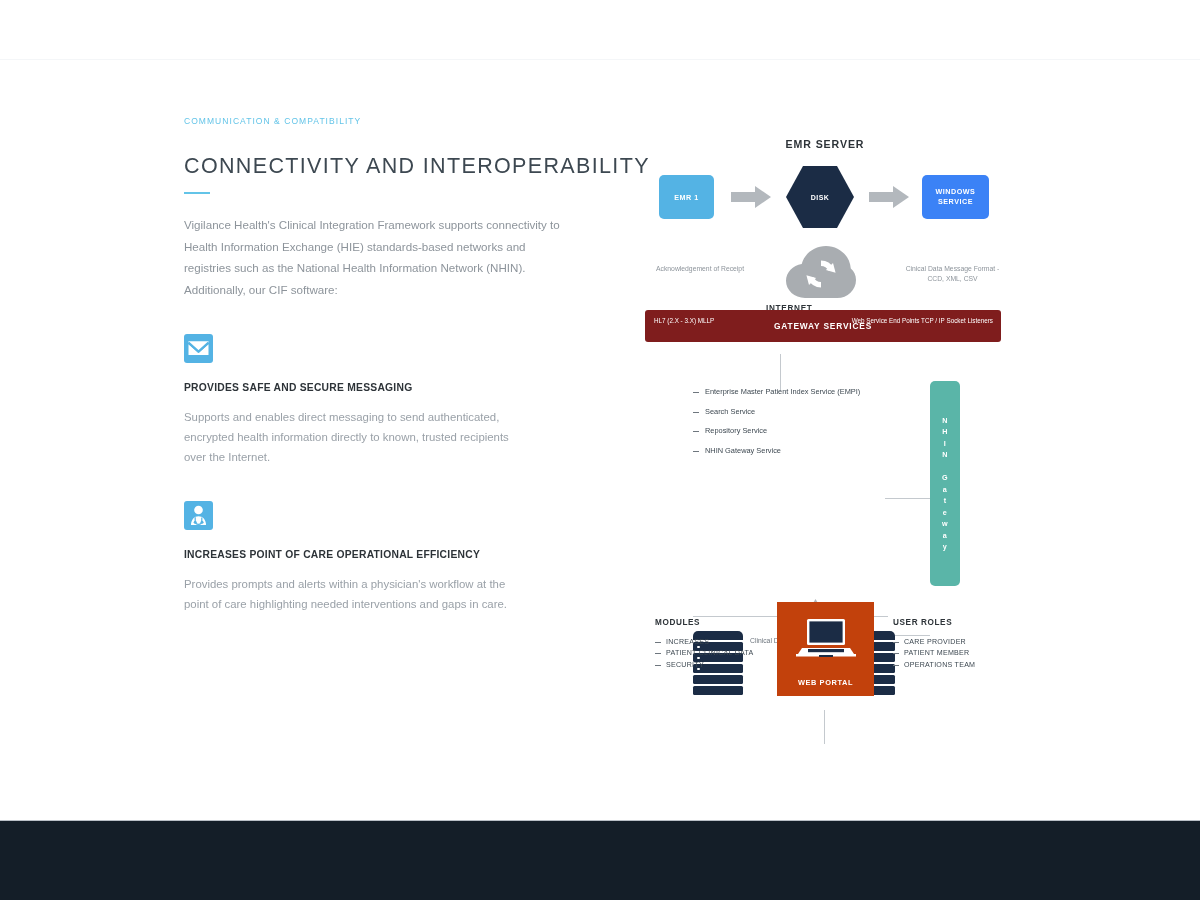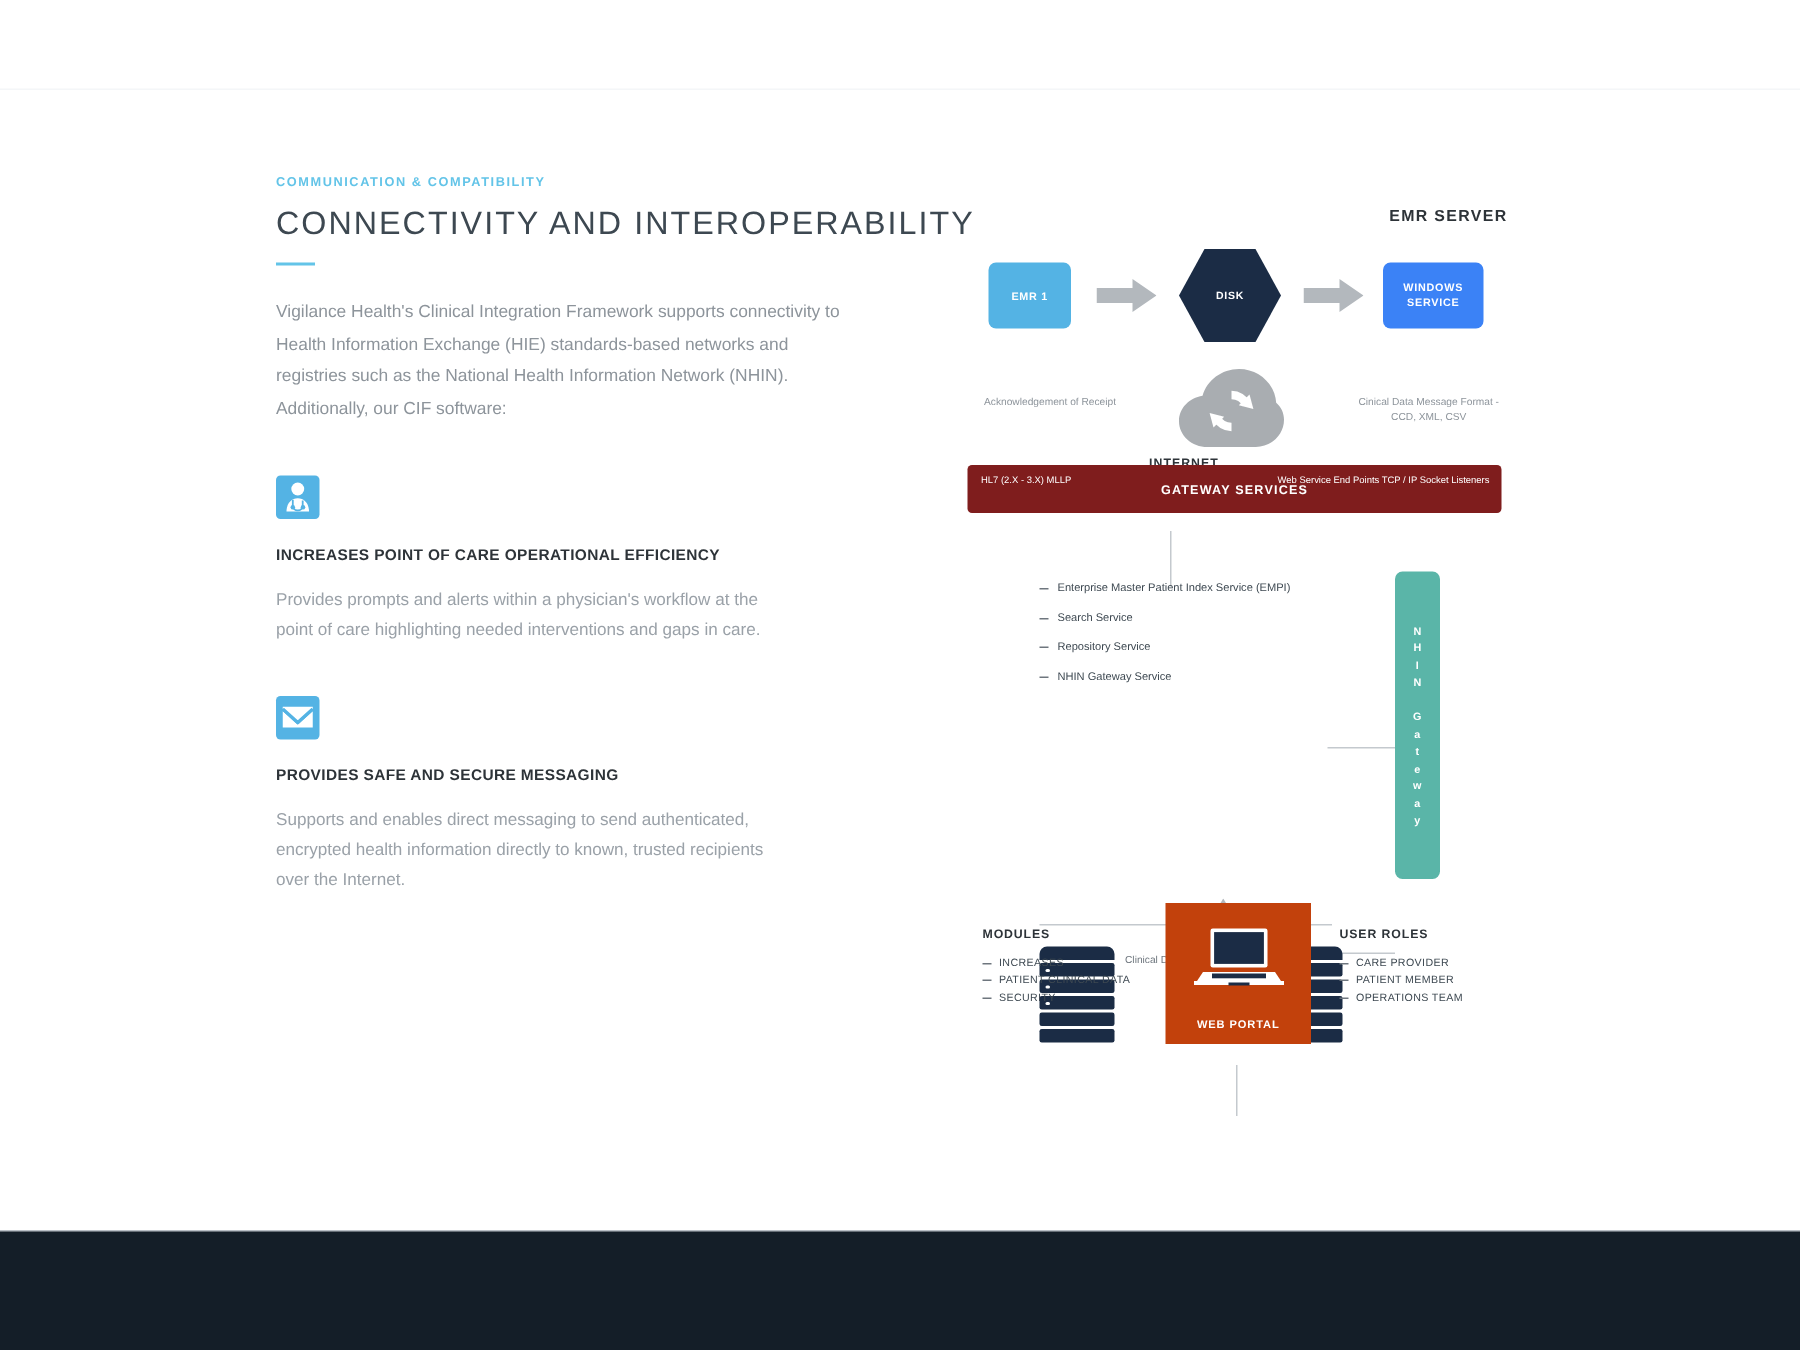--- a/index.html
+++ b/index.html
@@ -45,23 +45,23 @@
     position: absolute;
     left: 184px;
     top: 116px;
     width: 400px;
   }
 
   .eyebrow {
     font-size: 8.5px;
     letter-spacing: 1.05px;
     color: #63c4e8;
-    font-weight: 700;
+    font-weight: 400;
     text-transform: uppercase;
-    margin-bottom: 11px;
+    margin-bottom: 28px;
   }
 
   .page-title {
     font-size: 21.5px;
     letter-spacing: 1.35px;
     color: #3d4851;
     font-weight: 400;
     white-space: nowrap;
   }
 
@@ -119,21 +119,21 @@
     top: 138px;
     width: 360px;
     height: 560px;
   }
 
   .d-abs { position: absolute; }
 
   .emr-server-label {
     left: 0; top: 0;
     width: 360px;
-    text-align: right;
+    text-align: center;
     font-size: 10.6px;
     font-weight: 700;
     letter-spacing: 0.9px;
     color: #2d3338;
   }
 
   
   .node-emr1 {
     left: 14px; top: 37px;
     width: 55px; height: 44px;
@@ -410,47 +410,47 @@
 
   <div class="top-band"></div>
 
   <div class="left-col">
 
     <div class="eyebrow">COMMUNICATION &amp; COMPATIBILITY</div>
     <h1 class="page-title">CONNECTIVITY AND INTEROPERABILITY</h1>
     <div class="title-rule"></div>
     <p class="intro-p">Vigilance Health's Clinical Integration Framework supports connectivity to Health Information Exchange (HIE) standards-based networks and registries such as the National Health Information Network (NHIN). Additionally, our CIF software:</p>
 
+
+    <div class="feature">
+      <div class="feat-icon ico-mail">
+        <svg width="29" height="29" viewBox="0 0 29 29">
+          <path d="M4.5 8.5 H24.5 V21 H4.5 Z" fill="#ffffff"></path>
+          <path d="M4.5 8.5 L14.5 17.5 L24.5 8.5" fill="none" stroke="#54b3e4" stroke-width="2.4"></path>
+          <path d="M3.2 7.2 H25.8 V10.2 H3.2 Z" fill="#54b3e4"></path>
+          <path d="M4.5 8.6 L14.5 17.6 L24.5 8.6 L24.5 7.2 L4.5 7.2 Z" fill="#ffffff"></path>
+          <path d="M4.5 8.6 L14.5 17.6 L24.5 8.6" fill="none" stroke="#54b3e4" stroke-width="2.2" stroke-linejoin="round"></path>
+        </svg>
+      </div>
+      <div class="feat-title">PROVIDES SAFE AND SECURE MESSAGING</div>
+      <div class="feat-desc">Supports and enables direct messaging to send authenticated, encrypted health information directly to known, trusted recipients over the Internet.</div>
+    </div>
 
     <div class="feature">
       <div class="feat-icon ico-doctor">
         <svg width="29" height="29" viewBox="0 0 29 29">
           <circle cx="14.5" cy="9" r="4.3" fill="#ffffff"></circle>
           <path d="M7 24 C7 18.6 10.3 15.2 14.5 15.2 C18.7 15.2 22 18.6 22 24 Z" fill="#ffffff"></path>
           <path d="M11.2 16.2 V20 a3.3 3.3 0 0 0 6.6 0 V16.6" fill="none" stroke="#54b3e4" stroke-width="1.2"></path>
           <circle cx="11.2" cy="21.2" r="1.5" fill="#54b3e4"></circle>
           <circle cx="18" cy="21.2" r="1.5" fill="#54b3e4"></circle>
         </svg>
       </div>
       <div class="feat-title">INCREASES POINT OF CARE OPERATIONAL EFFICIENCY</div>
       <div class="feat-desc">Provides prompts and alerts within a physician's workflow at the point of care highlighting needed interventions and gaps in care.</div>
-    </div>
-
-    <div class="feature">
-      <div class="feat-icon ico-mail">
-        <svg width="29" height="29" viewBox="0 0 29 29">
-          <path d="M4.5 8.5 H24.5 V21 H4.5 Z" fill="#ffffff"></path>
-          <path d="M4.5 8.5 L14.5 17.5 L24.5 8.5" fill="none" stroke="#54b3e4" stroke-width="2.4"></path>
-          <path d="M3.2 7.2 H25.8 V10.2 H3.2 Z" fill="#54b3e4"></path>
-          <path d="M4.5 8.6 L14.5 17.6 L24.5 8.6 L24.5 7.2 L4.5 7.2 Z" fill="#ffffff"></path>
-          <path d="M4.5 8.6 L14.5 17.6 L24.5 8.6" fill="none" stroke="#54b3e4" stroke-width="2.2" stroke-linejoin="round"></path>
-        </svg>
-      </div>
-      <div class="feat-title">PROVIDES SAFE AND SECURE MESSAGING</div>
-      <div class="feat-desc">Supports and enables direct messaging to send authenticated, encrypted health information directly to known, trusted recipients over the Internet.</div>
     </div>
 
   </div>
 
   <div class="diagram">
 
     <div class="d-abs emr-server-label">EMR SERVER</div>
 
     <div class="d-abs node-emr1">EMR 1</div>
 

